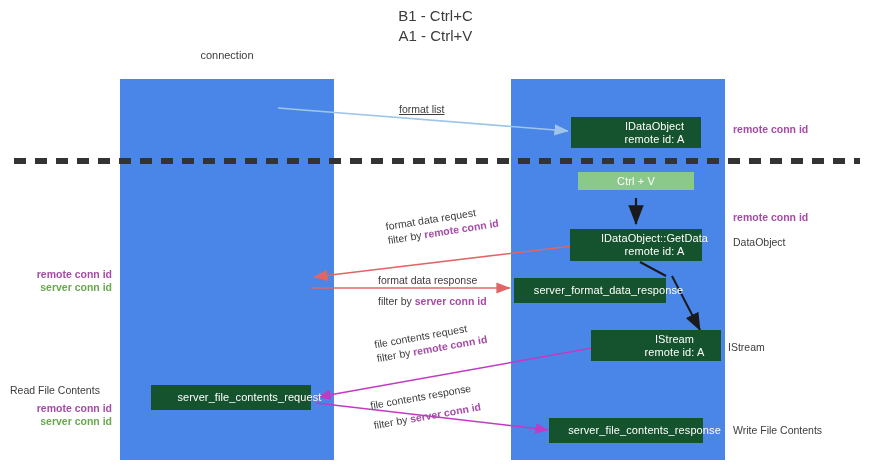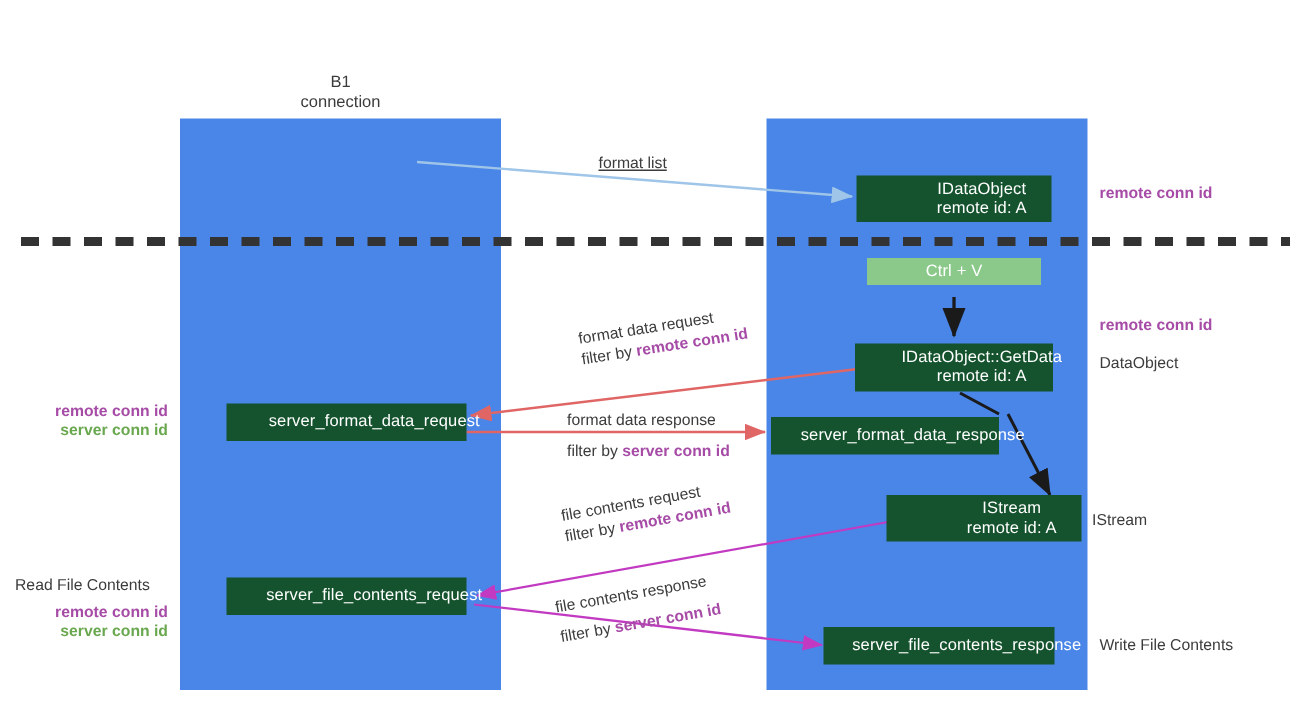--- a/index.html
+++ b/index.html
@@ -110,23 +110,24 @@
   }
 </style>
 </head>
 <body>
 
 <div id="stage">
 
   <div class="lane" style="left:120px; top:79px; width:214px; height:381px;"></div>
   <div class="lane" style="left:511px; top:79px; width:214px; height:381px;"></div>
 
+  <div class="title">B1 - Ctrl+C
+A1 - Ctrl+V</div>
 
   <div class="col-head" style="left:120px; top:49px; width:214px;">
-    <div>B1</div>
     <div>connection</div>
   </div>
 
   <svg id="wires" xmlns="http://www.w3.org/2000/svg">
     <defs>
       <marker id="ah-blue" markerWidth="9" markerHeight="7" refX="8.5" refY="3.5" orient="auto">
         <polygon points="0 0, 9 3.5, 0 7" fill="#9fc5e8"></polygon>
       </marker>
       <marker id="ah-black" markerWidth="9" markerHeight="7" refX="8.5" refY="3.5" orient="auto">
         <polygon points="0 0, 9 3.5, 0 7" fill="#1a1a1a"></polygon>
@@ -166,23 +167,20 @@
 
   <div class="node green" style="left:578px; top:172px; width:116px; height:18px;">
     <span>Ctrl + V</span>
   </div>
 
   <div class="node orange" style="left:570px; top:229px; width:132px; height:32px;">
     <span>IDataObject::GetData</span>
     <span class="l2">remote id: A</span>
   </div>
 
-  <div class="node orange" style="left:151px; top:269px; width:160px; height:25px;">
-    <span>server_format_data_request</span>
-  </div>
 
   <div class="node orange" style="left:514px; top:278px; width:152px; height:25px;">
     <span>server_format_data_response</span>
   </div>
 
   <div class="node orange" style="left:591px; top:330px; width:130px; height:31px;">
     <span>IStream</span>
     <span class="l2">remote id: A</span>
   </div>
 

